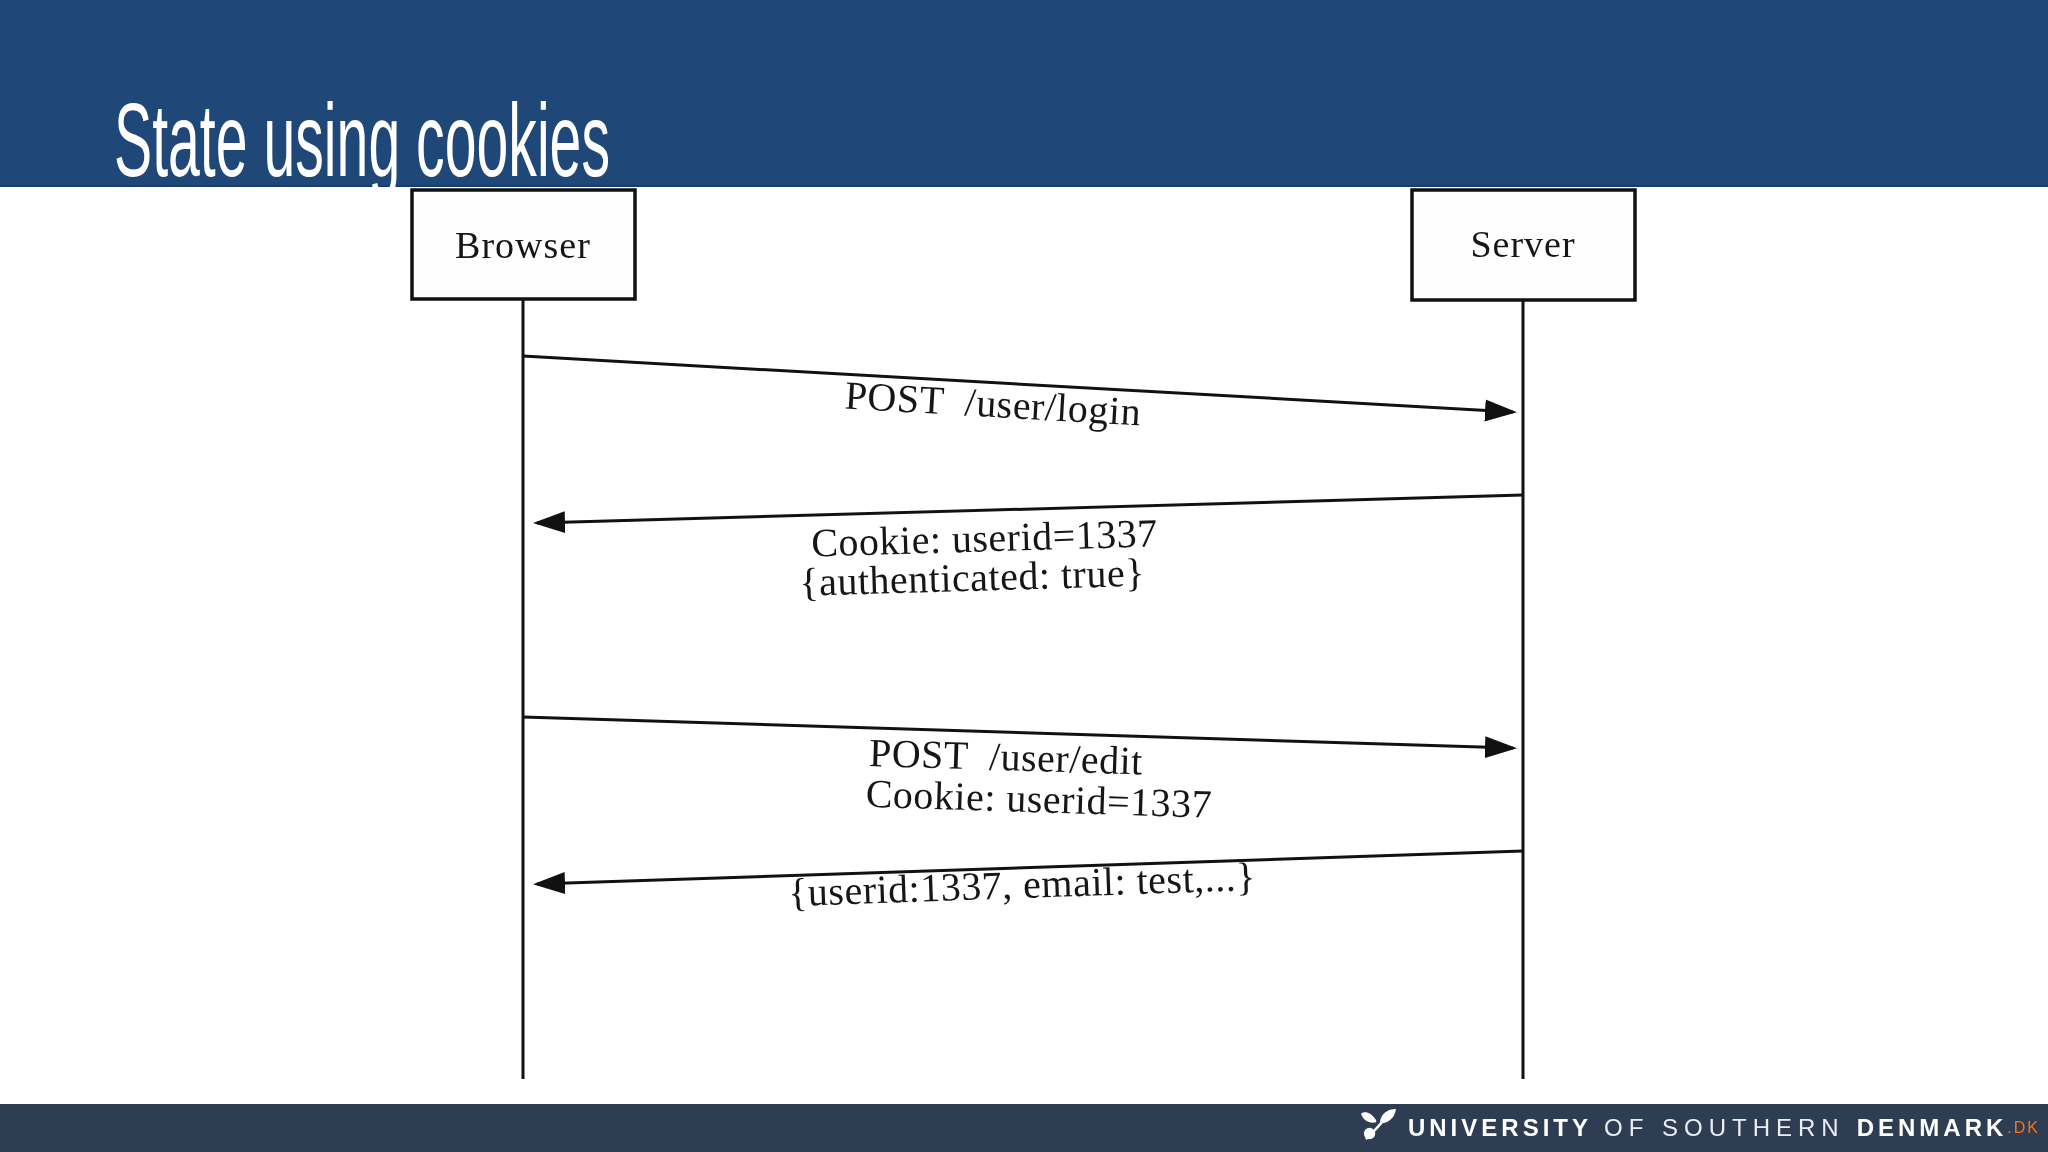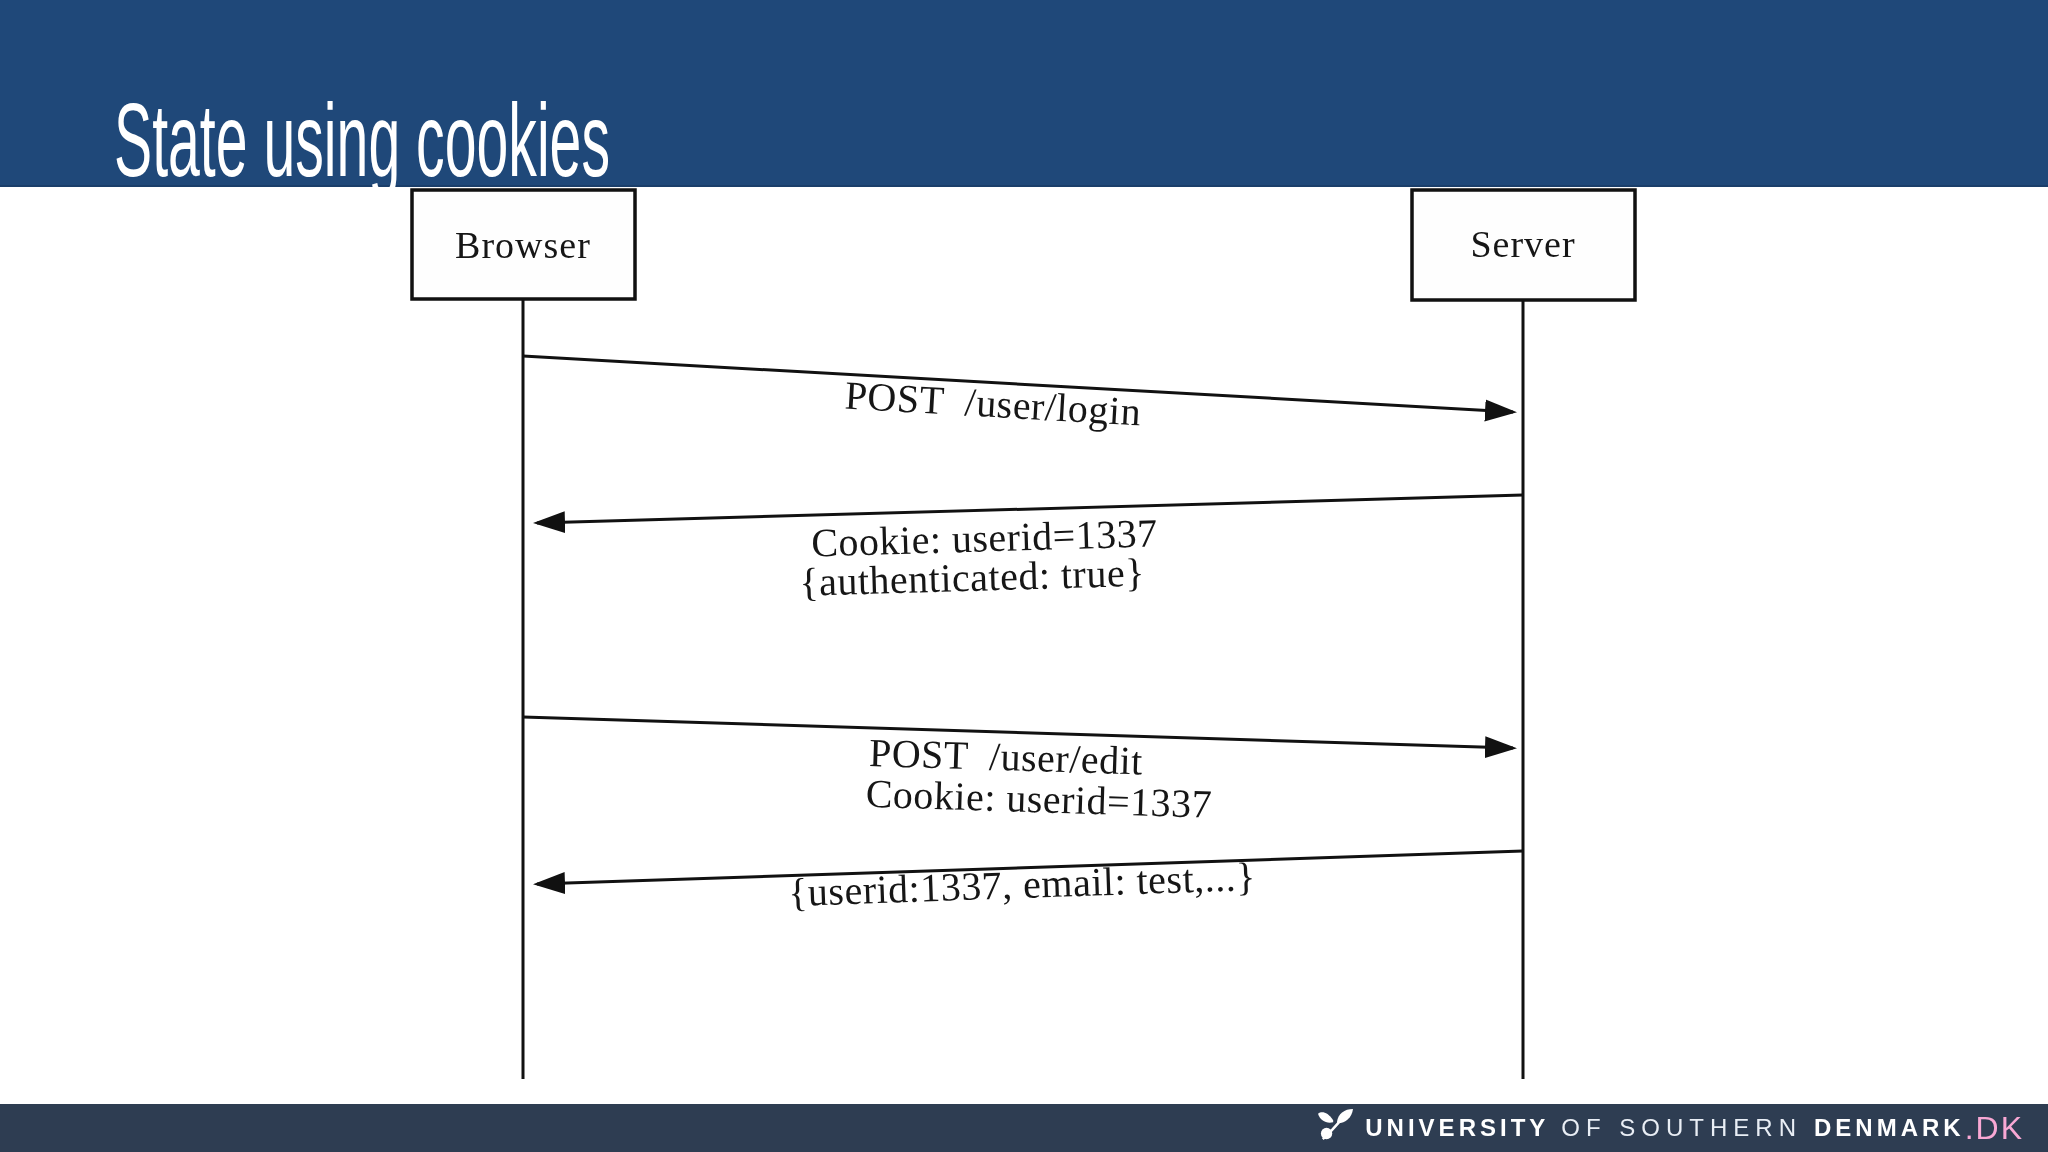--- a/index.html
+++ b/index.html
@@ -37,27 +37,27 @@
   .msg-label{
     font-family:"Liberation Serif", serif;
     font-size:40px;fill:#161616;letter-spacing:0.5px;
     white-space:pre;
   }
   
   .footer-bar{
     position:absolute;left:0;bottom:0;width:100%;height:48px;
     background:#2e3d52;
     display:flex;align-items:center;justify-content:flex-end;
-    padding-right:24px;box-sizing:border-box;
+    padding-right:8px;box-sizing:border-box;
     color:#ffffff;
   }
   .footer-logo{margin-right:10px;margin-top:-6px;}
   .f-bold{font-weight:700;font-size:24px;letter-spacing:4px;white-space:pre;}
   .f-light{font-weight:400;font-size:24px;letter-spacing:6px;color:#e9eef5;white-space:pre;margin:16px 12px;}
-  .f-tld{font-weight:400;font-size:32px;letter-spacing:2px;color:#f9a8d4;white-space:pre;}
+  .f-tld{font-weight:400;font-size:16px;letter-spacing:2px;color:#f97316;white-space:pre;}
 </style>
 </head>
 <body>
 
 <div class="slide">
 
   <div class="header-bar">
     <span class="slide-title">State using cookies</span>
   </div>
 

